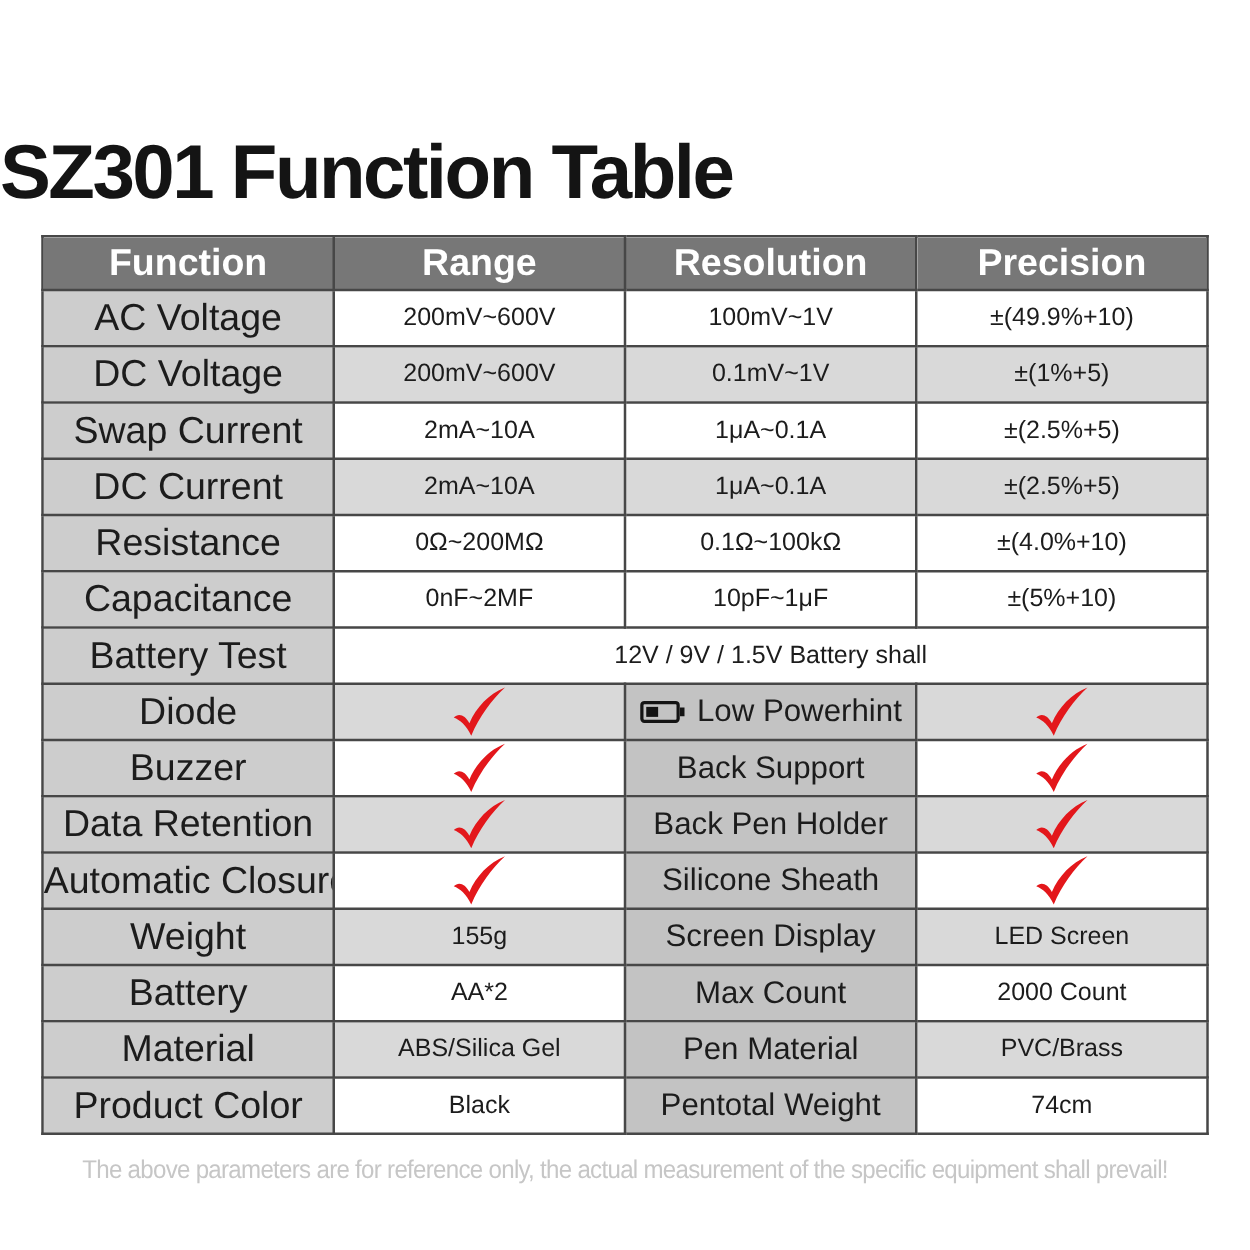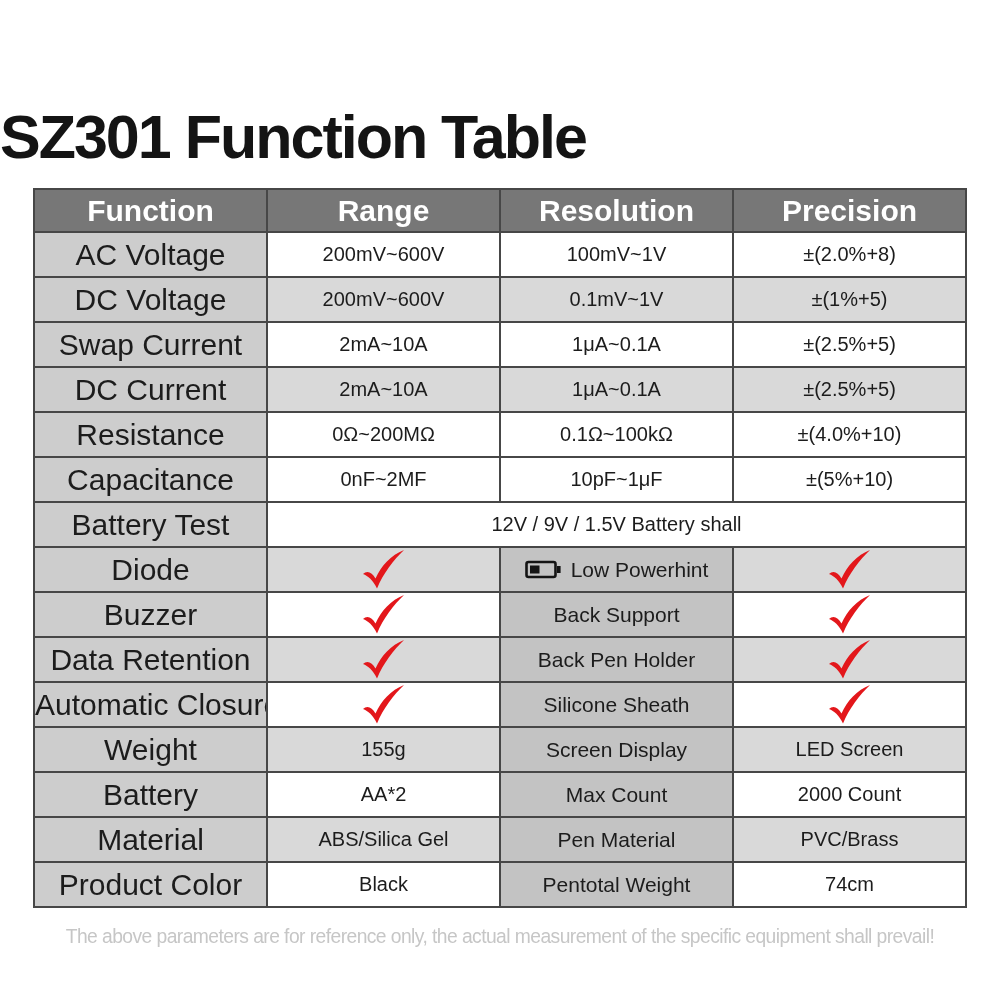--- a/index.html
+++ b/index.html
@@ -21,21 +21,21 @@
     padding:0;overflow:hidden;white-space:nowrap;
   }
   table.spec th{
     height:41px;background:#777777;color:#ffffff;
     font-size:30px;font-weight:bold;
   }
   table.spec td{height:43px;color:#1c1c1c;}
   td.fn{background:#cdcdcd;font-size:30px;font-weight:500;}
   td.data{background:#ffffff;font-size:20px;font-weight:500;}
   td.data.shade{background:#d9d9d9;}
-  td.label3{background:#c3c3c3;font-size:21px;font-weight:500;}
+  td.label3{background:#c3c3c3;font-size:25px;font-weight:500;}
   td.check svg{display:block;margin:0 auto;}
   .batt{vertical-align:-3px;margin-right:9px;}
   .disclaimer{
     margin-top:16px;text-align:center;color:#c6c6c6;
     font-size:20.5px;letter-spacing:-0.6px;white-space:nowrap;
     transform:scaleX(0.94);transform-origin:50% 50%;
   }
 </style>
 </head>
 <body>
@@ -56,21 +56,21 @@
           <th>Range</th>
           <th>Resolution</th>
           <th>Precision</th>
         </tr>
     </thead>
     <tbody>
         <tr>
           <td class="fn">AC Voltage</td>
           <td class="data">200mV~600V</td>
           <td class="data">100mV~1V</td>
-          <td class="data">±(2.0%+8)</td>
+          <td class="data">±(49.9%+10)</td>
         </tr>
         <tr>
           <td class="fn">DC Voltage</td>
           <td class="data shade">200mV~600V</td>
           <td class="data shade">0.1mV~1V</td>
           <td class="data shade">±(1%+5)</td>
         </tr>
         <tr>
           <td class="fn">Swap Current</td>
           <td class="data">2mA~10A</td>

